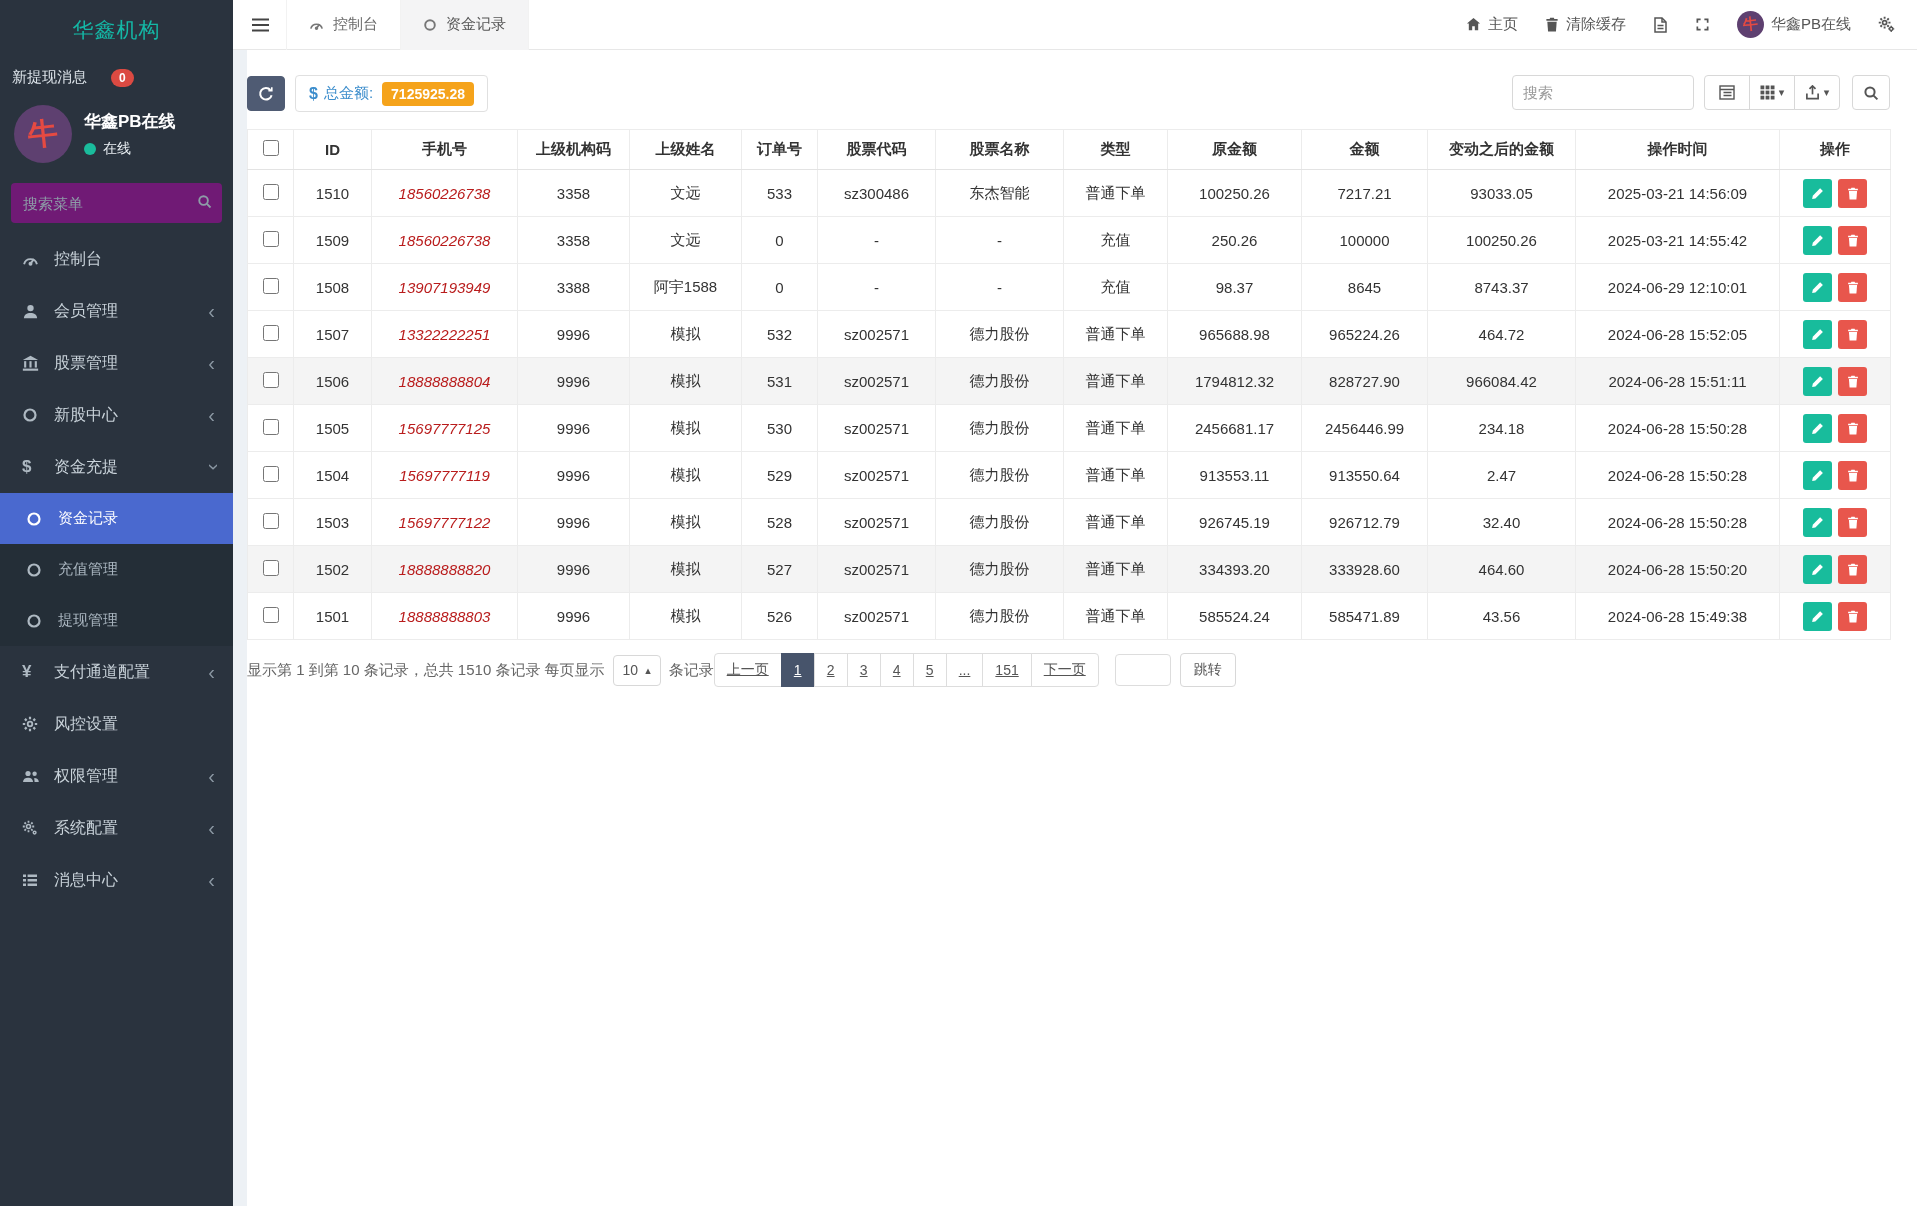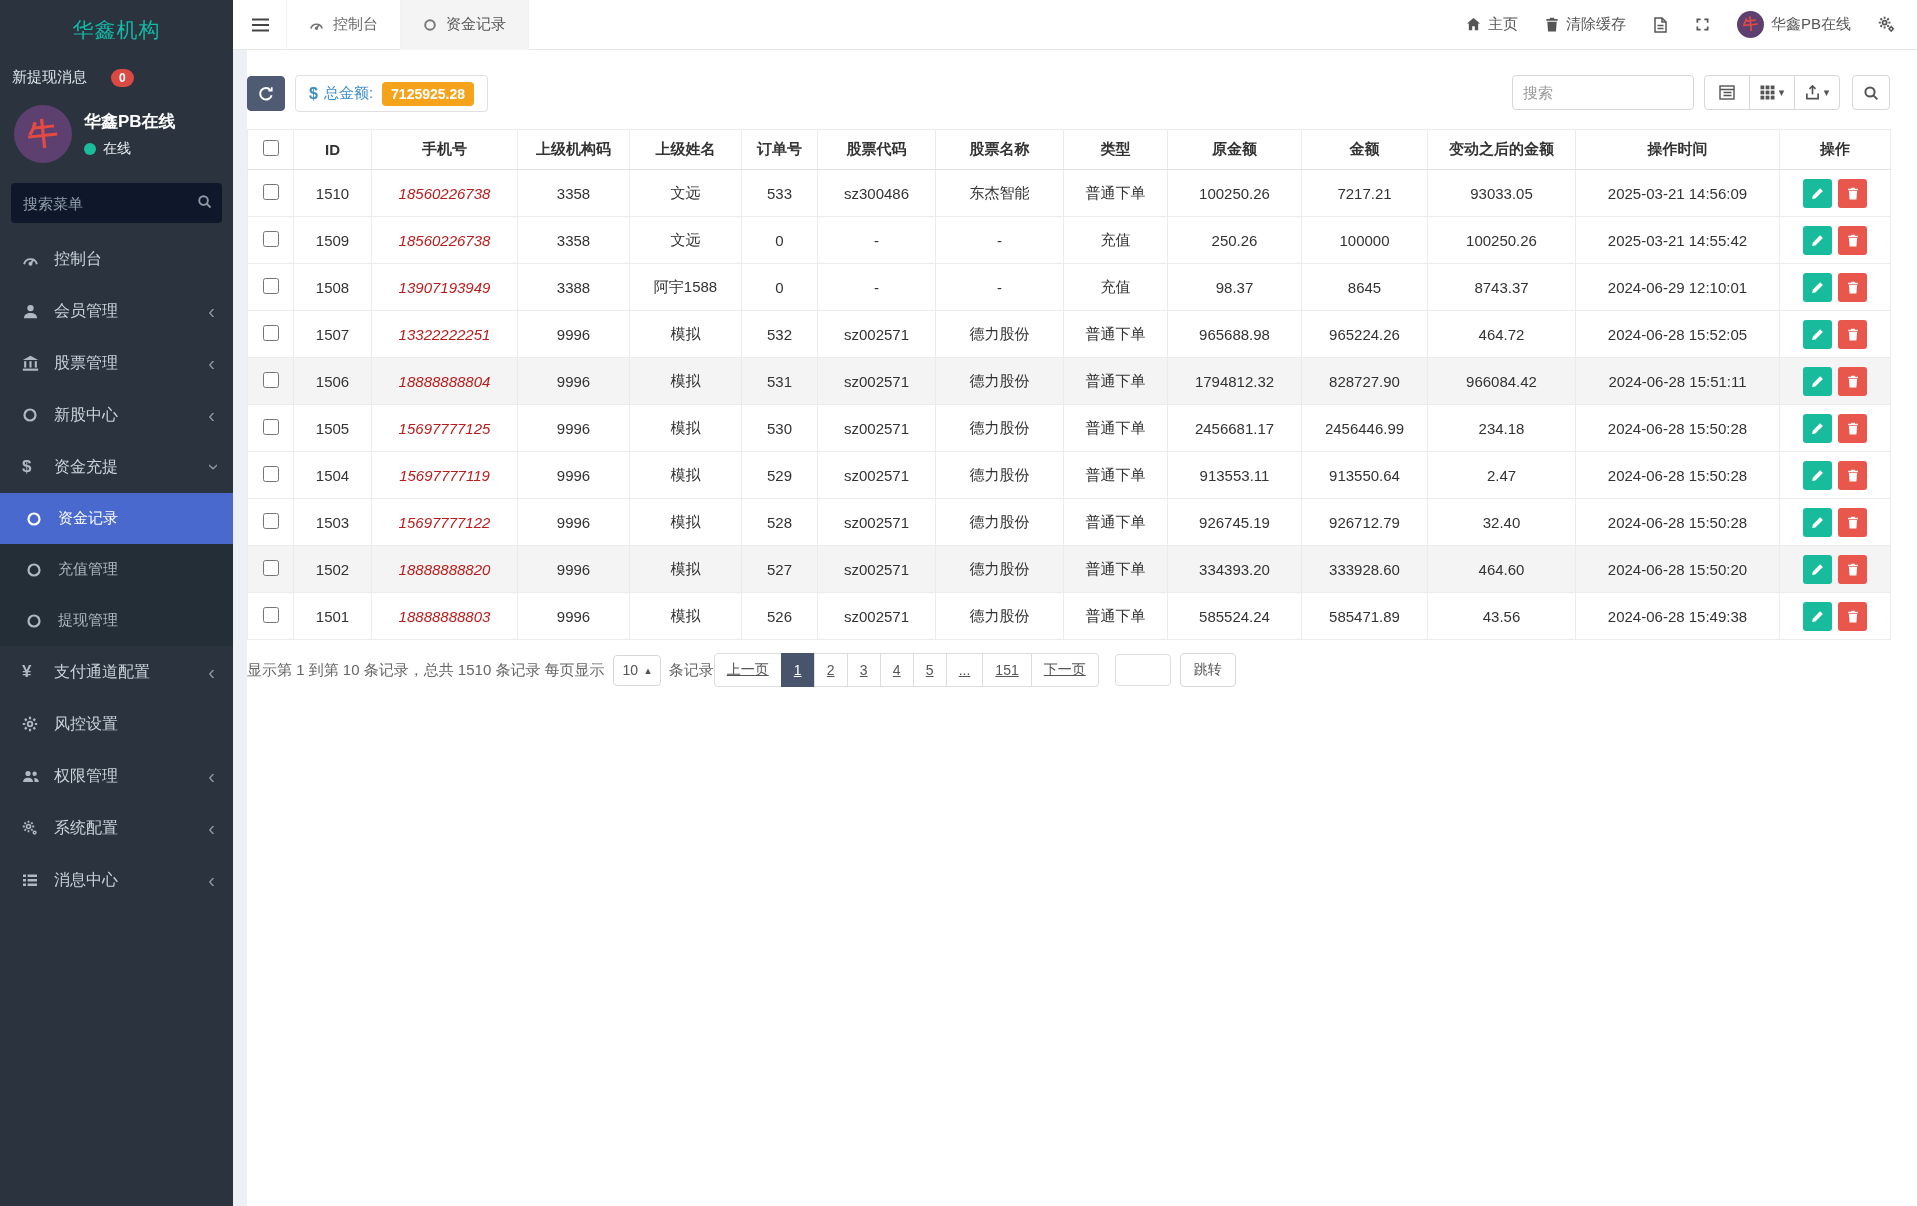--- a/index.html
+++ b/index.html
@@ -19,21 +19,21 @@
   .avatar { border-radius:50%; background:#5e4070; display:flex; align-items:center; justify-content:center; flex-shrink:0; }
   .avatar-lg { width:58px; height:58px; }
   .avatar-sm { width:27px; height:27px; }
   .avatar .bull { color:#e54a42; font-weight:bold; transform:rotate(-6deg); }
   .avatar-lg .bull { font-size:30px; }
   .avatar-sm .bull { font-size:15px; }
   .sb-user-name { color:#fff; font-size:17px; font-weight:bold; margin-bottom:7px; }
   .sb-user-status { display:flex; align-items:center; gap:7px; font-size:14px; color:#e8eef2; }
   .dot-online { width:12px; height:12px; border-radius:50%; background:#1abc9c; display:inline-block; }
   .sb-search { margin:4px 11px 10px; position:relative; }
-  .sb-search input { width:100%; height:40px; background:#0f172a; border:none; border-radius:4px; padding:0 34px 0 12px; color:#cfd9e0; font-size:15px; outline:none; }
+  .sb-search input { width:100%; height:40px; background:#701a75; border:none; border-radius:4px; padding:0 34px 0 12px; color:#cfd9e0; font-size:15px; outline:none; }
   .sb-search input::placeholder { color:#8d9ca7; }
   .sb-search .mag { position:absolute; right:10px; top:11px; color:#8d9ca7; }
   .menu { list-style:none; margin-top:8px; }
   .menu-item { display:flex; align-items:center; height:52px; padding:0 18px 0 22px; font-size:16px; color:#c9d3da; cursor:pointer; }
   .menu-item .mi-icon { width:26px; display:flex; align-items:center; color:#aeb9c2; font-size:17px; }
   .menu-item .mi-label { flex:1; margin-left:6px; }
   .menu-item .chev { color:#8b98a3; font-size:20px; line-height:1; }
   .chev.expanded { transform:rotate(-90deg); }
   .submenu { background:#242e37; list-style:none; }
   .submenu .menu-item { height:51px; padding-left:26px; font-size:15px; color:#aab6c0; }

